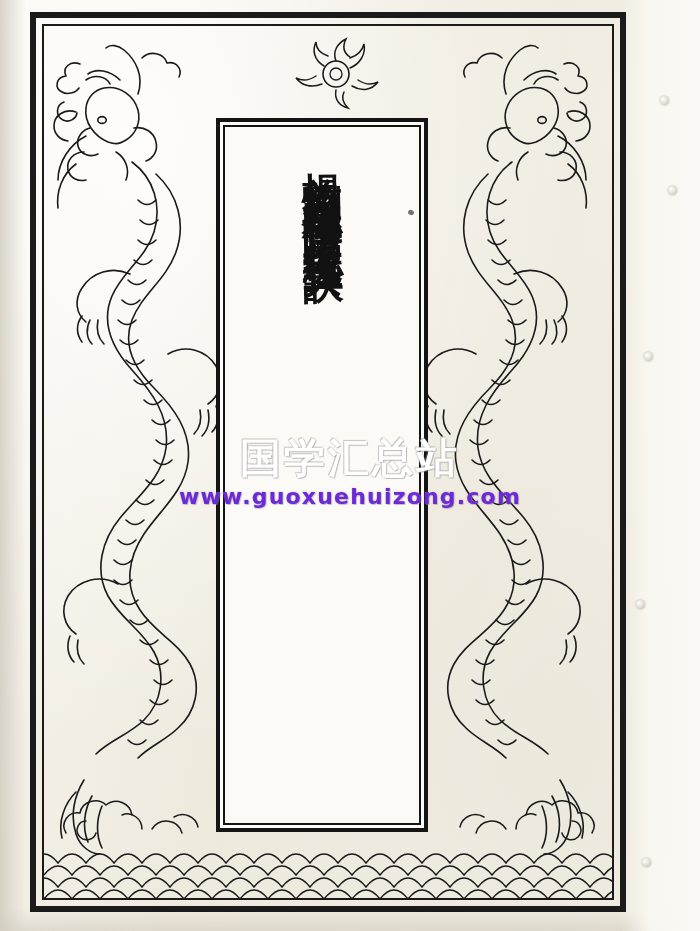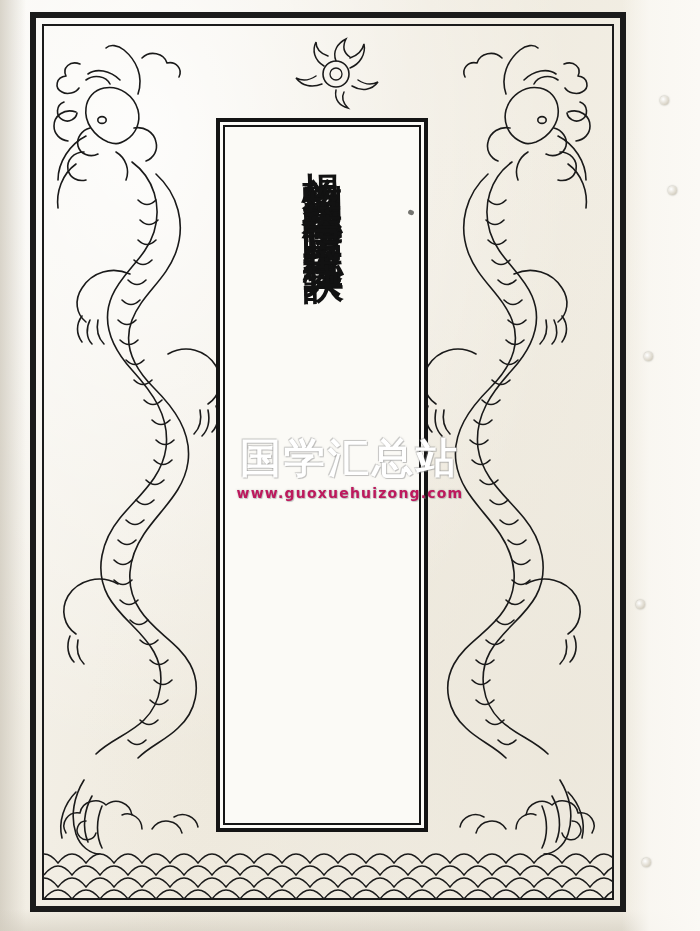--- a/index.html
+++ b/index.html
@@ -175,23 +175,23 @@
     letter-spacing: 3px;
     text-shadow:
       0 0 2px rgba(120,120,120,.55),
       1px 1px 0 rgba(150,150,150,.45),
       -1px -1px 0 rgba(150,150,150,.35);
     line-height: 1;
   }
   #watermark .wm-sub {
     margin-top: 7px;
     font-family: "DejaVu Sans", "Liberation Sans", sans-serif;
-    font-size: 14px;
+    font-size: 22px;
     font-weight: 700;
-    color: #be185d;
+    color: #6d28d9;
     letter-spacing: 1.2px;
     text-shadow:
       0 0 2px rgba(120,120,120,.5),
       1px 1px 0 rgba(150,150,150,.4);
     line-height: 1;
   }
 
   
   #edge-shade-left {
     position: absolute;

